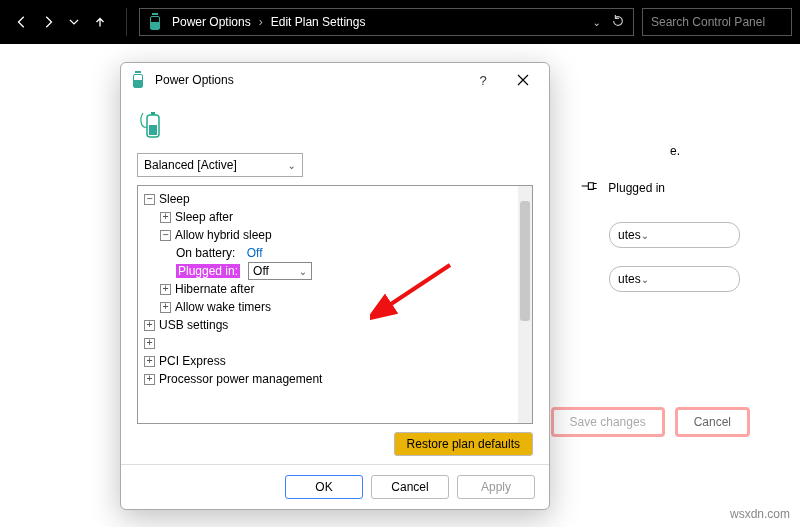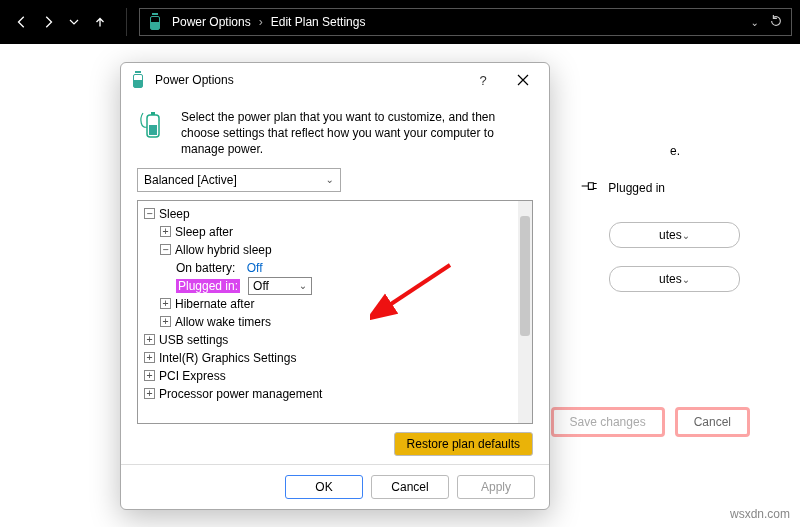--- a/index.html
+++ b/index.html
@@ -63,21 +63,21 @@
   .bg-dropdown {
     position: absolute;
     right: 60px;
     width: 131px;
     height: 26px;
     border: 1px solid #bbb;
     border-radius: 12px;
     display: flex;
     align-items: center;
     padding: 0 8px;
-    justify-content: center;
+    justify-content: flex-start;
     background: #fff;
   }
   .bg-dropdown.one { top: 178px; }
   .bg-dropdown.two { top: 222px; }
   .bg-buttons {
     position: absolute;
     right: 50px;
     bottom: 90px;
     display: flex;
     gap: 10px;
@@ -137,21 +137,21 @@
     flex-direction: column;
     overflow: hidden;
   }
   .intro { display: flex; gap: 10px; }
   .intro-icon { width: 34px; height: 34px; flex: none; }
   .intro-text { font-size: 12px; line-height: 1.35; }
   .plan-select {
     margin-top: 10px;
     height: 24px;
     border: 1px solid #aaa;
-    width: 204px;
+    width: 166px;
     display: flex;
     align-items: center;
     padding: 0 6px;
     justify-content: space-between;
     background: #fff;
   }
   .tree-box {
     margin-top: 8px;
     border: 1px solid #999;
     flex: 1;
@@ -257,20 +257,23 @@
     <span class="addr-right">
       <span class="chev" style="color:#ccc">⌄</span>
       <span>
         <svg width="14" height="14" viewBox="0 0 16 16">
             <path d="M3 8a5 5 0 1 0 2-4" stroke="#ccc" stroke-width="1.3" fill="none"></path>
             <path d="M5 1 L5 5 L9 5" stroke="#ccc" stroke-width="1.3" fill="none"></path>
           </svg>
       </span>
     </span>
   </div>
+  <div class="search-box">
+    <span>Search Control Panel</span>
+  </div>
 </div>
 
 <div class="page-bg">
   <span class="bg-line1">e.</span>
   <div class="bg-plug">
     <span class="bg-plug-icon">
       <svg viewBox="0 0 24 16">
           <path d="M2 8 h8 M10 4 h6 v8 h-6z M16 5 h4 M16 11 h4" stroke="#000" stroke-width="1.3" fill="none"></path>
         </svg>
     </span>
@@ -307,21 +310,20 @@
   <div class="dialog-body">
     <div class="intro">
       <span class="intro-icon">
         <svg viewBox="0 0 34 34">
             <rect x="10" y="6" width="12" height="22" rx="3" fill="none" stroke="#2a8" stroke-width="1.5"></rect>
             <rect x="12" y="16" width="8" height="10" fill="#3a9"></rect>
             <rect x="14" y="3" width="4" height="3" fill="#2a8"></rect>
             <path d="M6 4 C2 10 4 20 10 18" stroke="#2a8" stroke-width="1.2" fill="none"></path>
           </svg>
       </span>
-      <div class="intro-text">Select the power plan that you want to customize, and then choose settings that reflect how you want your computer to manage power.</div>
     </div>
     <div class="plan-select">
       <span>Balanced [Active]</span>
       <span class="chev">⌄</span>
     </div>
 
     <div class="tree-box">
       <div class="tree-scroll">
         <div class="tree-item">
             <span class="exp">−</span>
@@ -353,21 +355,20 @@
         <div class="tree-item ind1">
             <span class="exp">+</span>
             <span>Allow wake timers</span>
           </div>
         <div class="tree-item">
             <span class="exp">+</span>
             <span>USB settings</span>
           </div>
         <div class="tree-item">
             <span class="exp">+</span>
-            <span>Intel(R) Graphics Settings</span>
           </div>
         <div class="tree-item">
             <span class="exp">+</span>
             <span>PCI Express</span>
           </div>
         <div class="tree-item">
             <span class="exp">+</span>
             <span>Processor power management</span>
           </div>
       </div>

